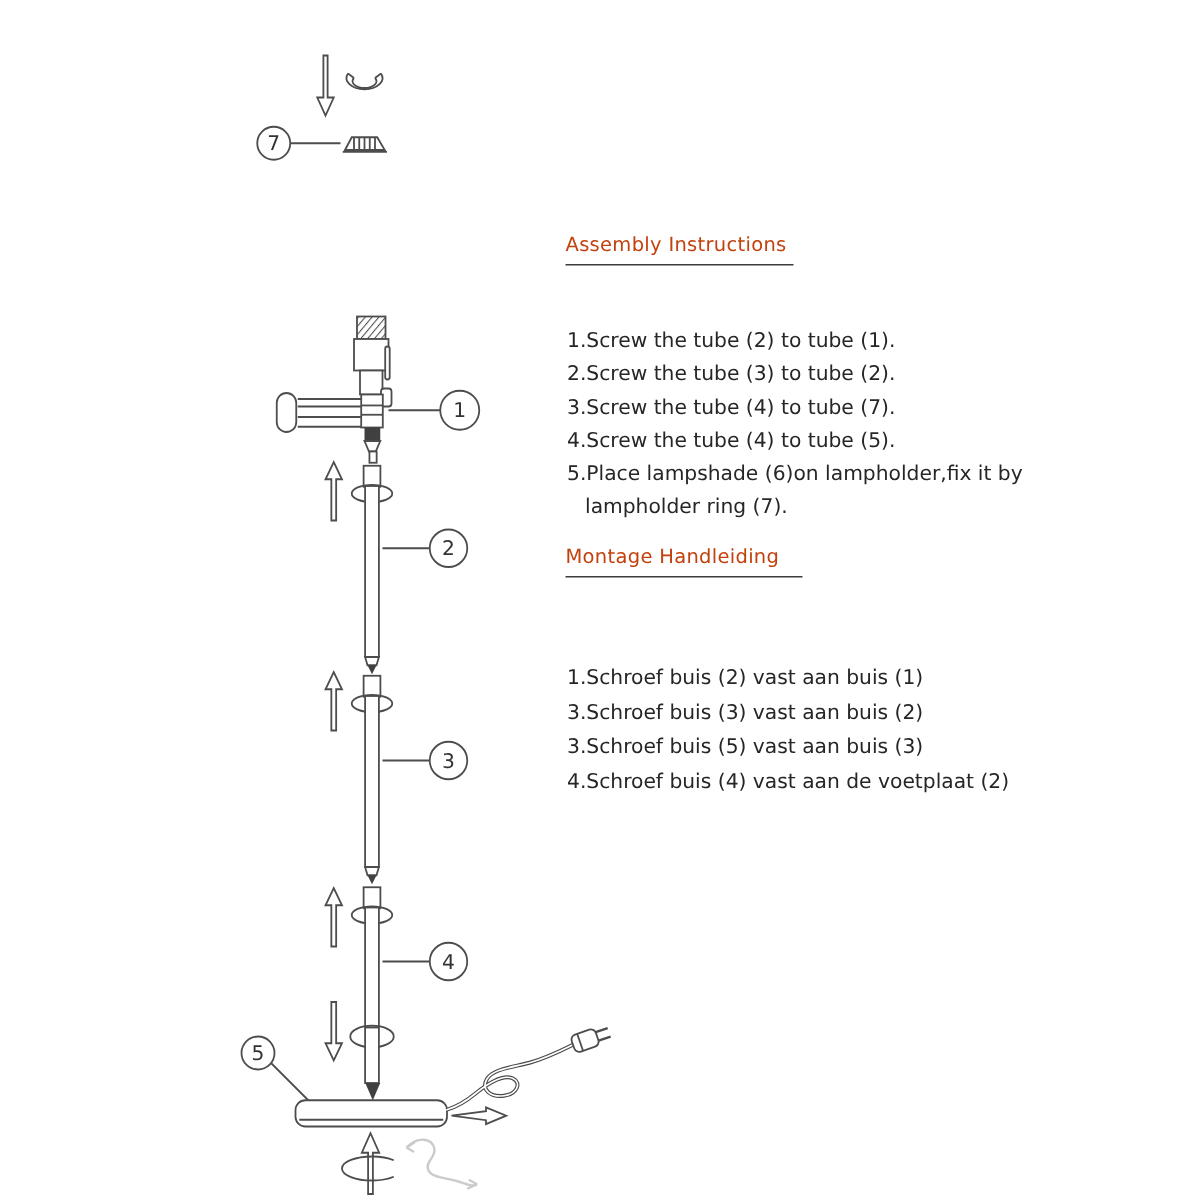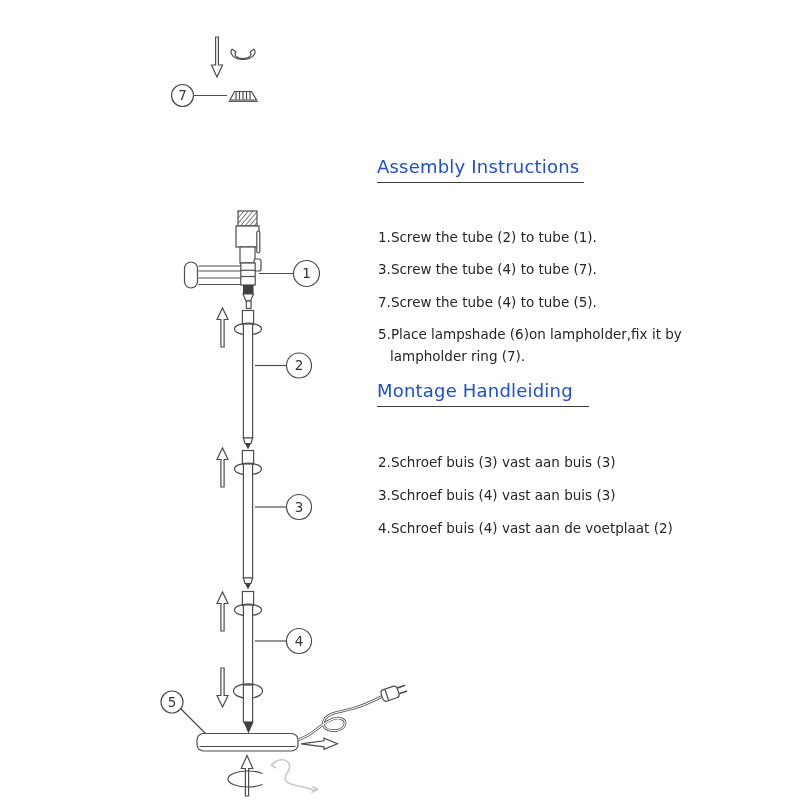--- a/index.html
+++ b/index.html
@@ -6,28 +6,28 @@
   #page{position:relative;width:800px;height:800px;background:#fff;overflow:hidden;
         font-family:"DejaVu Sans","Liberation Sans",sans-serif;}
   #diagram{position:absolute;left:0;top:0;}
   .s  {stroke:#4d4d4d;stroke-width:1.2;fill:#fff;}
   .sn {stroke:#4d4d4d;stroke-width:1.2;fill:none;}
   .dk {fill:#404040;stroke:none;}
   .cord{stroke:#4a4a4a;stroke-width:2.6;fill:none;}
   .cordin{stroke:#fff;stroke-width:1.1;fill:none;}
   .faint{stroke:#cbcbcb;stroke-width:1.6;fill:none;}
   .num{font:13.5px "DejaVu Sans",sans-serif;fill:#333;text-anchor:middle;}
-  .title{position:absolute;font-size:18px;color:#1d4ed8;letter-spacing:.2px;
+  .title{position:absolute;font-size:13px;color:#c2410c;letter-spacing:.2px;
          border-bottom:1.6px solid #3c3c3c;padding-bottom:5px;white-space:nowrap;}
   .title-en{left:377px;top:156px;padding-right:5px;}
-  .title-nl{left:377px;top:380px;padding-right:16px;}
+  .title-nl{left:377px;top:364px;padding-right:16px;}
   .steps{position:absolute;left:378px;width:360px;font-size:13.5px;color:#262626;}
   .steps-en{top:216px;line-height:22.3px;}
   .steps-nl{top:441px;line-height:22.9px;}
-  .step{padding-left:12px;text-indent:-12px;margin-top:10px;}
+  .step{padding-left:12px;text-indent:-12px;}
 </style>
 </head>
 <body>
 
 <div id="page">
 
   <svg id="diagram" width="800" height="800" viewBox="0 0 800 800">
     <defs>
       <pattern id="hatch" width="3.5" height="3.5" patternUnits="userSpaceOnUse" patternTransform="rotate(40)">
         <rect width="3.5" height="3.5" fill="#fff"></rect>
@@ -170,25 +170,27 @@
       <path class="faint" d="M271,765 C279,757 288,759 289.5,765.5 C291,771.5 283,774.5 285.5,780
                             C288,785.5 298,785 305,787.5 C311,789.5 315.5,791.5 318,789.5"></path>
       <path class="faint" d="M271,765 L276.5,761.5 M271,765 L276,768"></path>
       <path class="faint" d="M318,789.5 L311.5,792.5 M318,789.5 L312.5,786.5"></path>
     </g>
   </svg>
 
   <div class="title title-en">Assembly Instructions</div>
   <div class="steps steps-en">
     <div class="step">1.Screw the tube (2) to tube (1).</div>
+    <div class="step">2.Screw the tube (3) to tube (2).</div>
     <div class="step">3.Screw the tube (4) to tube (7).</div>
-    <div class="step">7.Screw the tube (4) to tube (5).</div>
+    <div class="step">4.Screw the tube (4) to tube (5).</div>
     <div class="step">5.Place lampshade (6)on lampholder,fix it by lampholder ring (7).</div>
   </div>
 
   <div class="title title-nl">Montage Handleiding</div>
   <div class="steps steps-nl">
-    <div class="step">2.Schroef buis (3) vast aan buis (3)</div>
-    <div class="step">3.Schroef buis (4) vast aan buis (3)</div>
+    <div class="step">1.Schroef buis (2) vast aan buis (1)</div>
+    <div class="step">3.Schroef buis (3) vast aan buis (2)</div>
+    <div class="step">3.Schroef buis (5) vast aan buis (3)</div>
     <div class="step">4.Schroef buis (4) vast aan de voetplaat (2)</div>
   </div>
 
 </div>
 
 </body></html>

